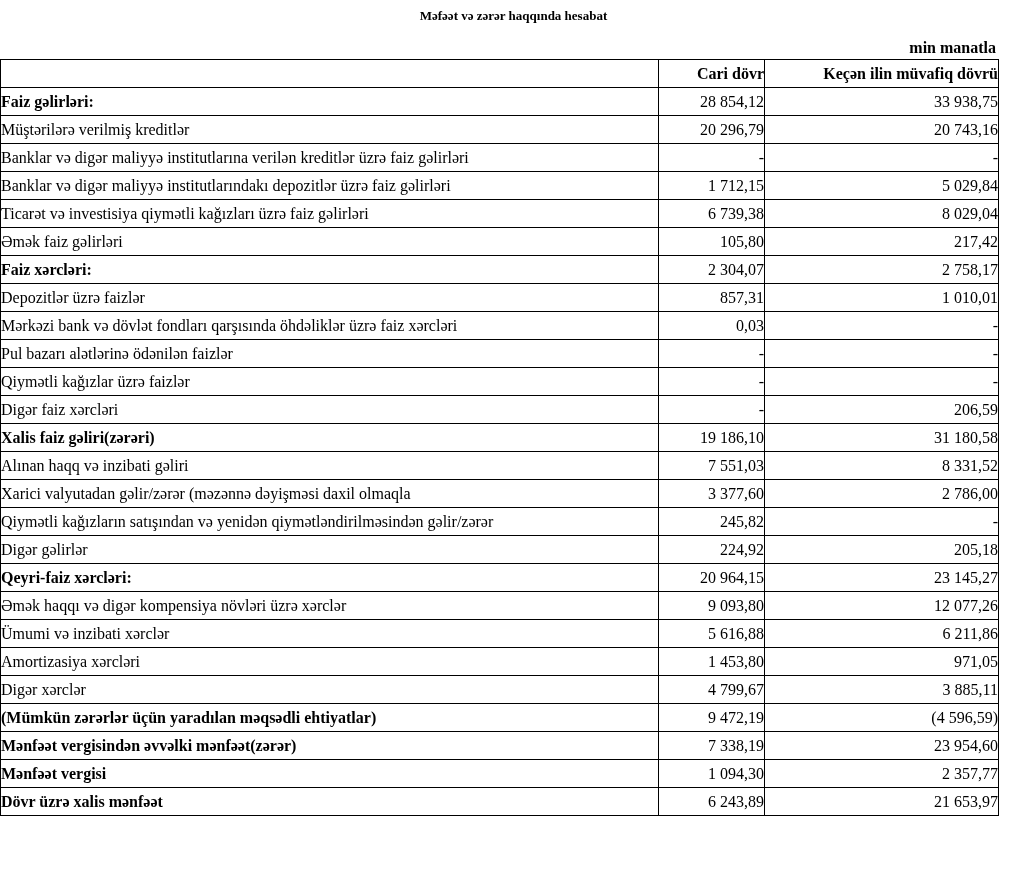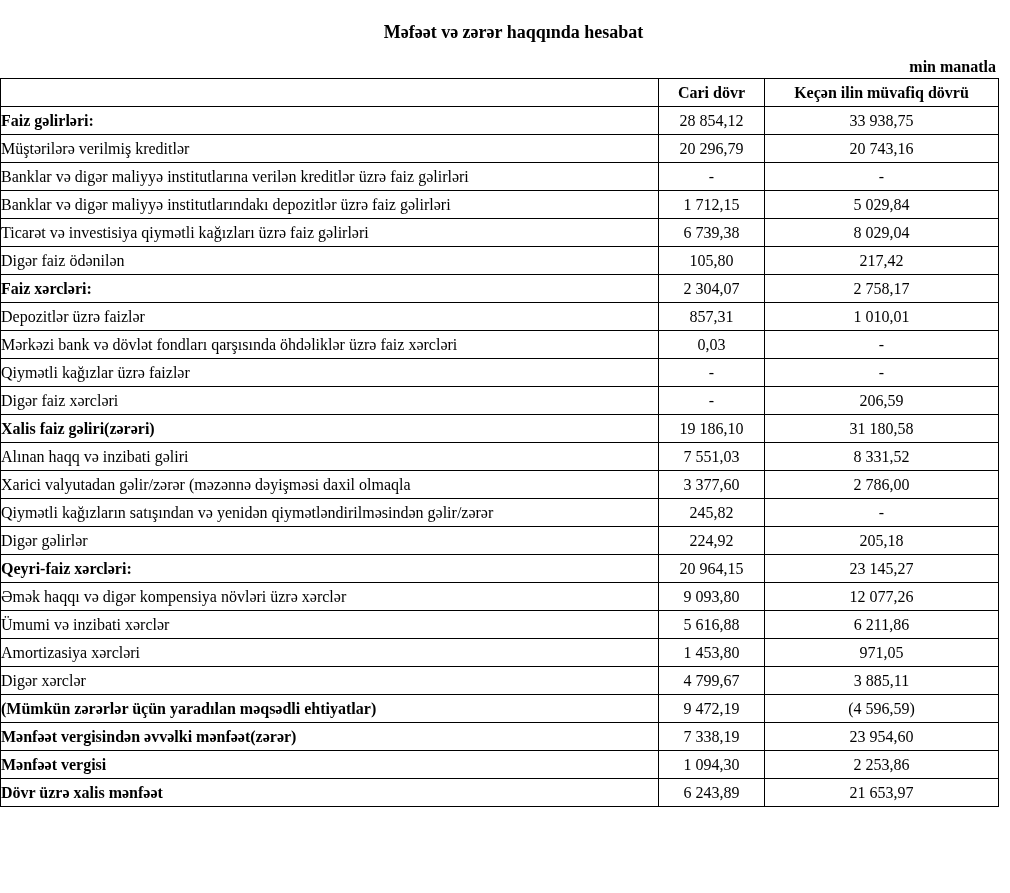--- a/index.html
+++ b/index.html
@@ -11,22 +11,22 @@
     width: 1010px;
     height: 893px;
     font-family: "Liberation Serif", "DejaVu Serif", serif;
     color: #000000;
     overflow: hidden;
   }
   .page {
     padding-top: 6px;
   }
   .report-title {
-    margin: 16px;
-    font-size: 18px;
+    margin: 0;
+    font-size: 13px;
     font-weight: bold;
     text-align: center;
     line-height: 20px;
     padding-left: 17px;
   }
   .unit-note {
     margin: 13px 14px 3px 16px;
     font-size: 16px;
     font-weight: bold;
     text-align: right;
@@ -45,21 +45,21 @@
     height: 27px;
     padding: 0;
     overflow: hidden;
     white-space: nowrap;
   }
   col.c-label   { width: 658px; }
   col.c-current { width: 106px; }
   col.c-prev    { width: 234px; }
 
   th.num-col, td.num-cell {
-    text-align: center;
+    text-align: right;
     padding-right: 6px;
   }
   th.label-col, td.label-cell {
     text-align: left;
     padding-left: 5px;
     margin-top: 35px;
   }
   thead th {
     font-weight: bold;
   }
@@ -109,40 +109,45 @@
           <td class="label-cell">Banklar və digər maliyyə institutlarındakı depozitlər üzrə faiz gəlirləri</td>
           <td class="num-cell">1 712,15</td>
           <td class="num-cell">5 029,84</td>
         </tr>
         <tr>
           <td class="label-cell">Ticarət və investisiya qiymətli kağızları üzrə faiz gəlirləri</td>
           <td class="num-cell">6 739,38</td>
           <td class="num-cell">8 029,04</td>
         </tr>
         <tr>
-          <td class="label-cell">Digər faiz ödənilən</td>
+          <td class="label-cell">Əmək faiz gəlirləri</td>
           <td class="num-cell">105,80</td>
           <td class="num-cell">217,42</td>
         </tr>
         <tr class="bold">
           <td class="label-cell">Faiz xərcləri:</td>
           <td class="num-cell">2 304,07</td>
           <td class="num-cell">2 758,17</td>
         </tr>
         <tr>
           <td class="label-cell">Depozitlər üzrə faizlər</td>
           <td class="num-cell">857,31</td>
           <td class="num-cell">1 010,01</td>
         </tr>
         <tr>
           <td class="label-cell">Mərkəzi bank və dövlət fondları qarşısında öhdəliklər üzrə faiz xərcləri</td>
           <td class="num-cell">0,03</td>
           <td class="num-cell">-</td>
         </tr>
         <tr>
+          <td class="label-cell">Pul bazarı alətlərinə ödənilən faizlər</td>
+          <td class="num-cell">-</td>
+          <td class="num-cell">-</td>
+        </tr>
+        <tr>
           <td class="label-cell">Qiymətli kağızlar üzrə faizlər</td>
           <td class="num-cell">-</td>
           <td class="num-cell">-</td>
         </tr>
         <tr>
           <td class="label-cell">Digər faiz xərcləri</td>
           <td class="num-cell">-</td>
           <td class="num-cell">206,59</td>
         </tr>
         <tr class="bold">
@@ -201,21 +206,21 @@
           <td class="num-cell">(4 596,59)</td>
         </tr>
         <tr class="bold">
           <td class="label-cell">Mənfəət vergisindən əvvəlki mənfəət(zərər)</td>
           <td class="num-cell">7 338,19</td>
           <td class="num-cell">23 954,60</td>
         </tr>
         <tr class="bold">
           <td class="label-cell">Mənfəət vergisi</td>
           <td class="num-cell">1 094,30</td>
-          <td class="num-cell">2 253,86</td>
+          <td class="num-cell">2 357,77</td>
         </tr>
         <tr class="bold">
           <td class="label-cell">Dövr üzrə xalis mənfəət</td>
           <td class="num-cell">6 243,89</td>
           <td class="num-cell">21 653,97</td>
         </tr>
       </tbody>
   </table>
 
 </div>

